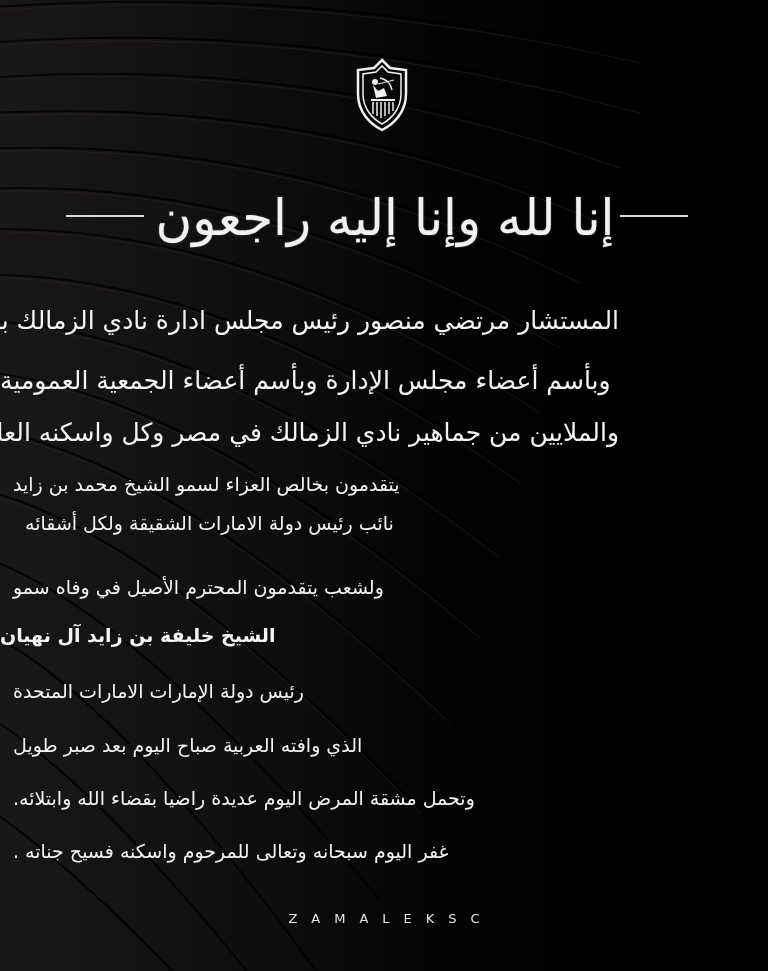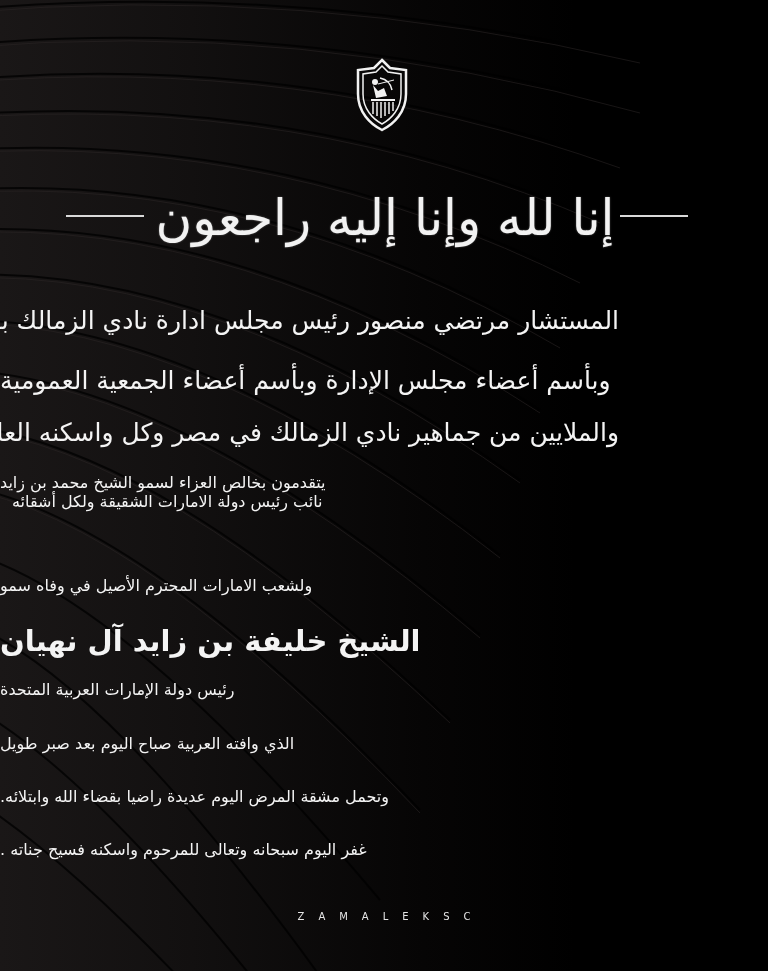--- a/index.html
+++ b/index.html
@@ -65,31 +65,31 @@
       position: absolute;
       left: 0;
       width: 619px;
       text-align: left;
       direction: rtl;
       color: #f4f4f4;
       font-family: "DejaVu Sans", sans-serif;
       white-space: nowrap;
     }
     .l-lg { font-size: 25px; }
-    .l-md { font-size: 16px; }
-    .l-bold { font-size: 29px; font-weight: bold; }
+    .l-md { font-size: 19px; margin-left: 13px; }
+    .l-bold { font-size: 19px; font-weight: bold; }
     .footer {
       position: absolute;
       left: 0;
       top: 911px;
       width: 768px;
       text-align: center;
       color: #e6e6e6;
       font-family: "DejaVu Sans", sans-serif;
-      font-size: 10px;
+      font-size: 13px;
       letter-spacing: 14px;
       padding-left: 14px;
       box-sizing: border-box;
     }
   </style>
 </head>
 <body>
 
 <div class="poster">
 
@@ -151,22 +151,22 @@
   <div class="title-row">
     <div class="title-line left"></div>
     <div class="title-text">إنا لله وإنا إليه راجعون</div>
     <div class="title-line right"></div>
   </div>
 
   <div class="body-text l-lg" style="top:306px;">المستشار مرتضي منصور رئيس مجلس ادارة نادي الزمالك باسمه</div>
   <div class="body-text l-lg" style="top:350px;margin-top:16px;">وبأسم أعضاء مجلس الإدارة وبأسم أعضاء الجمعية العمومية</div>
   <div class="body-text l-lg" style="top:418px;">والملايين من جماهير نادي الزمالك في مصر وكل واسكنه العالم</div>
   <div class="body-text l-md" style="top:473px;">يتقدمون بخالص العزاء لسمو الشيخ محمد بن زايد</div>
-  <div class="body-text l-md" style="top:492px;padding-left:12px;">نائب رئيس دولة الامارات الشقيقة ولكل أشقائه</div>
-  <div class="body-text l-md" style="top:576px;">ولشعب الامارات المحترم الأصيل في وفاه سمو</div>
+  <div class="body-text l-md" style="top:512px;padding-left:12px;">نائب رئيس دولة الامارات الشقيقة ولكل أشقائه</div>
+  <div class="body-text l-md" style="top:576px;">ولشعب يتقدمون المحترم الأصيل في وفاه سمو</div>
   <div class="body-text l-bold" style="top:624px;">الشيخ خليفة بن زايد آل نهيان</div>
-  <div class="body-text l-md" style="top:680px;">رئيس دولة الإمارات العربية المتحدة</div>
+  <div class="body-text l-md" style="top:680px;">رئيس دولة الإمارات الامارات المتحدة</div>
   <div class="body-text l-md" style="top:734px;">الذي وافته العربية صباح اليوم بعد صبر طويل</div>
   <div class="body-text l-md" style="top:787px;">وتحمل مشقة المرض اليوم عديدة راضيا بقضاء الله وابتلائه.</div>
   <div class="body-text l-md" style="top:840px;">غفر اليوم سبحانه وتعالى للمرحوم واسكنه فسيح جناته .</div>
 
   <div class="footer">ZAMALEKSC</div>
 </div>
 
 </body></html>

